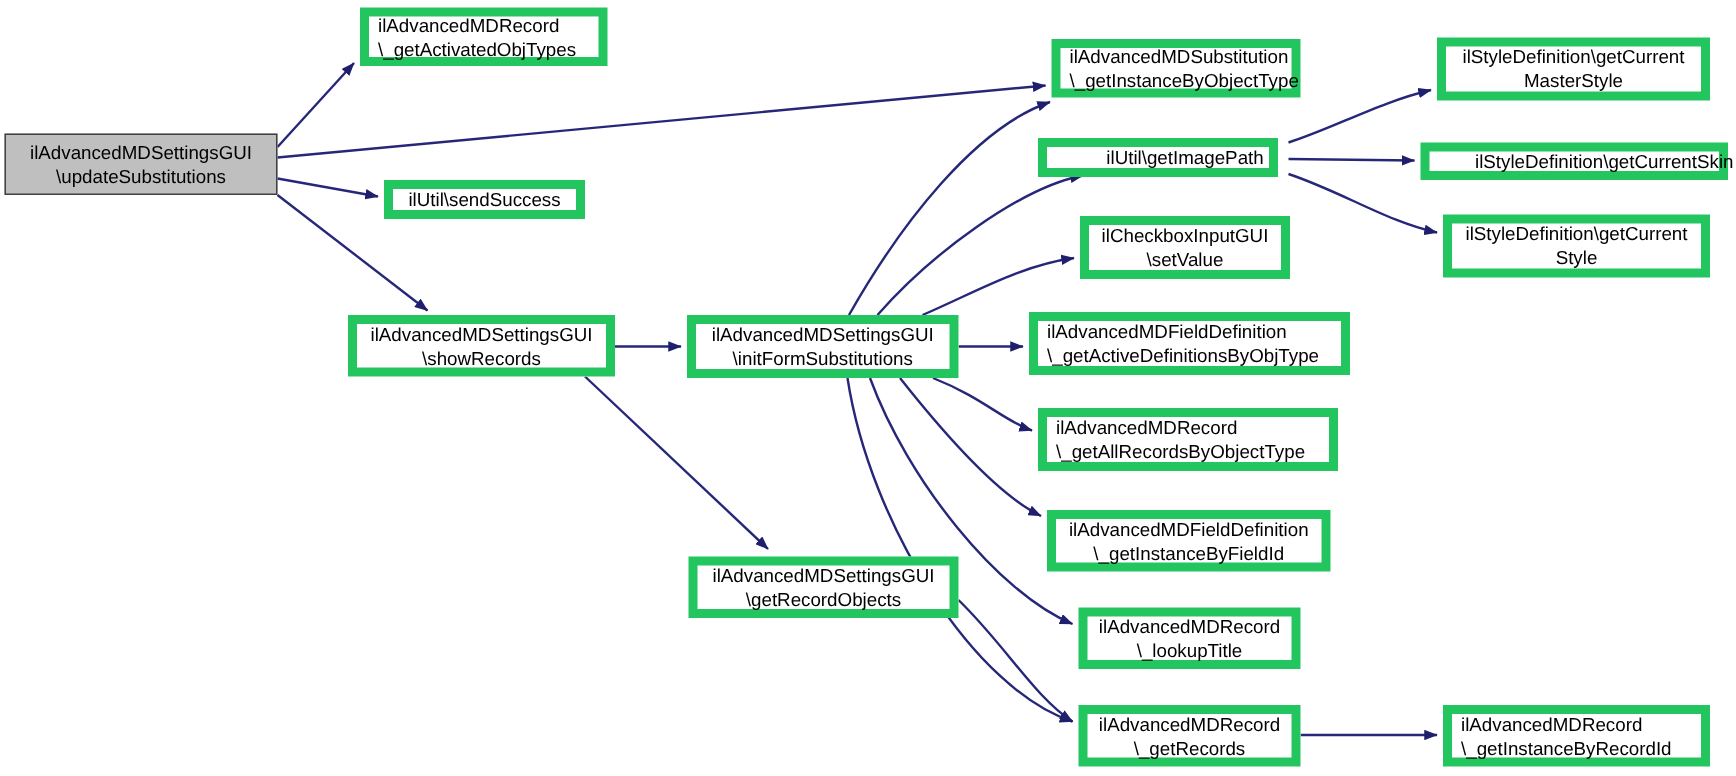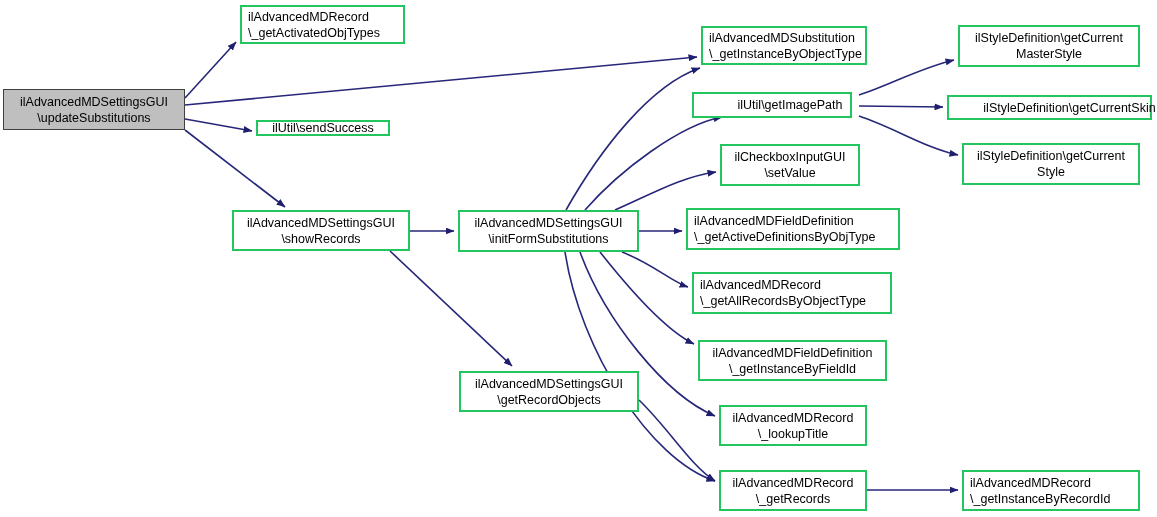--- a/index.html
+++ b/index.html
@@ -1,19 +1,19 @@
 <!DOCTYPE html>
 <html><head>
 <meta charset="utf-8">
 <style>
   html,body{margin:0;padding:0;background:#ffffff;}
   body{font-family:"Liberation Sans",sans-serif;}
   #canvas{position:relative;width:1157px;height:517px;background:#fff;overflow:hidden;}
   svg#edges{position:absolute;left:0;top:0;width:1157px;height:517px;pointer-events:none;}
-  .node{position:absolute;box-sizing:border-box;border:2px solid #22c55e;background:#ffffff;
+  .node{position:absolute;box-sizing:border-box;border:6px solid #22c55e;background:#ffffff;
         display:flex;align-items:center;justify-content:center;text-align:center;
         font-size:12.5px;color:#000;line-height:1.28;padding:0 4px;}
   .node.root{background:#bfbfbf;border:1px solid #404040;}
   .node .txt{white-space:pre;display:block;}
   .node.lalign{justify-content:flex-start;text-align:left;padding-left:6px;}
 </style>
 </head>
 <body>
 
 <div id="canvas">
@@ -47,21 +47,21 @@
   </svg>
   <div id="node-layer">
       <div class="node root" style="left: 3px; top: 89px; width: 182px; height: 41px;">
         <span class="txt">ilAdvancedMDSettingsGUI
 \updateSubstitutions</span>
       </div>
       <div class="node lalign" style="left: 240px; top: 5px; width: 165px; height: 39px;">
         <span class="txt">ilAdvancedMDRecord
 \_getActivatedObjTypes</span>
       </div>
-      <div class="node" style="left: 256px; top: 120px; width: 134px; height: 16px; align-items: center;">
+      <div class="node" style="left: 256px; top: 120px; width: 134px; height: 26px; align-items: center;">
         <span class="txt">ilUtil\sendSuccess</span>
       </div>
       <div class="node" style="left: 232px; top: 210px; width: 178px; height: 41px;">
         <span class="txt">ilAdvancedMDSettingsGUI
 \showRecords</span>
       </div>
       <div class="node" style="left: 458px; top: 210px; width: 181px; height: 42px;">
         <span class="txt">ilAdvancedMDSettingsGUI
 \initFormSubstitutions</span>
       </div>

